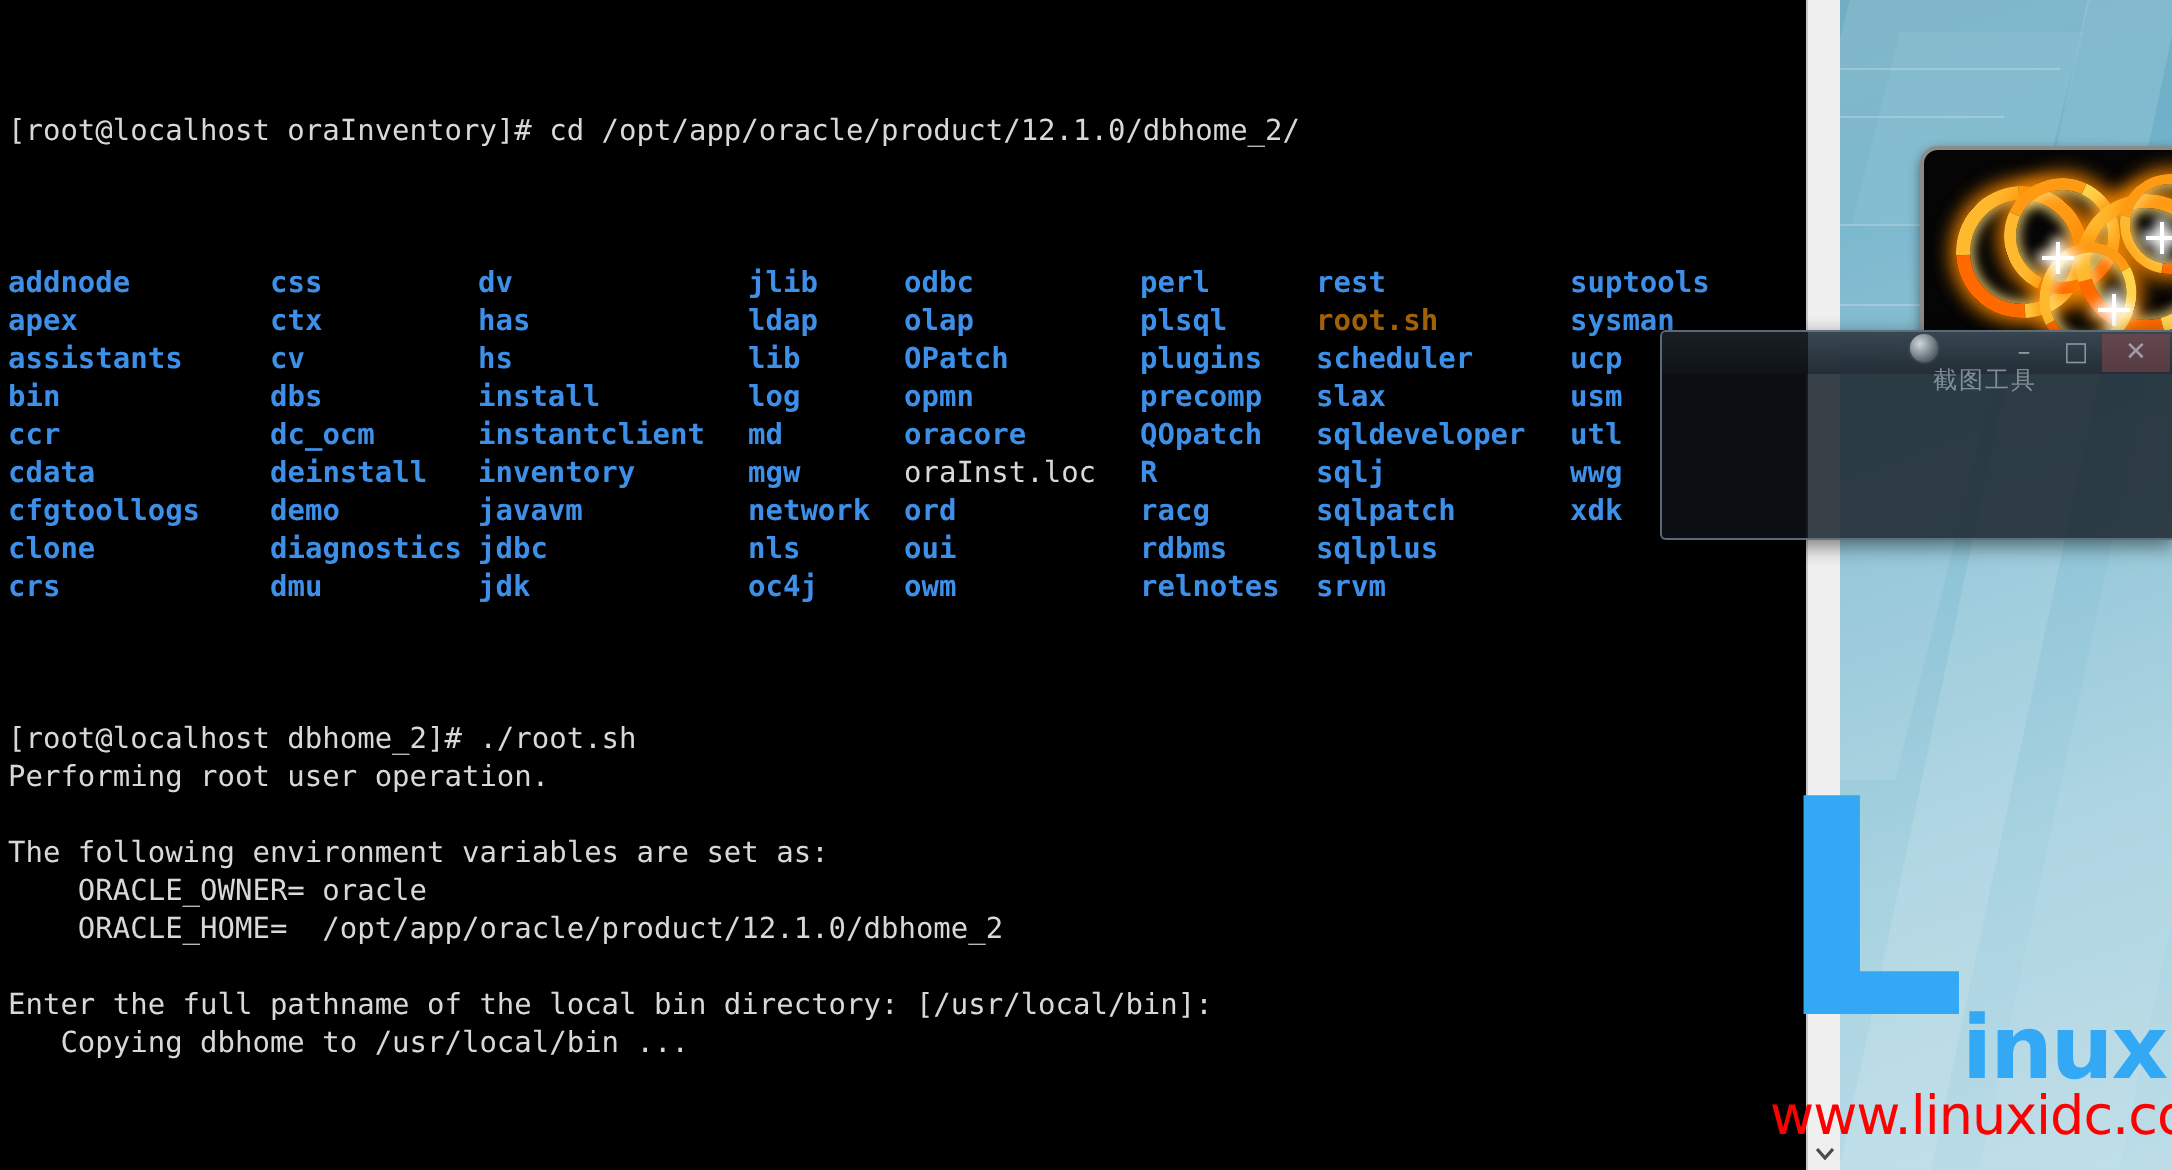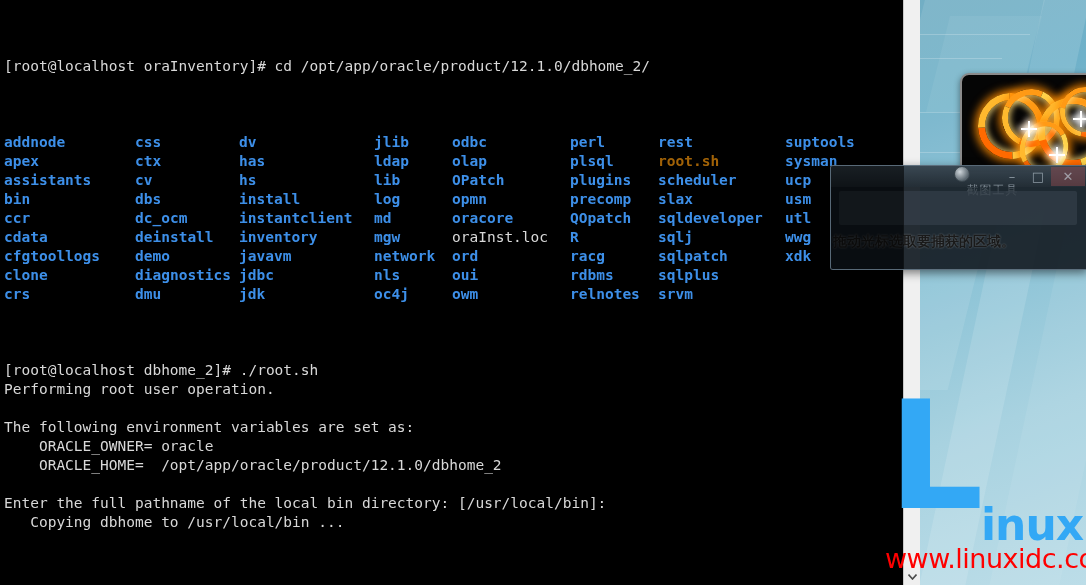--- a/index.html
+++ b/index.html
@@ -346,24 +346,20 @@
   <div id="snip">
     <div class="snip-title">
       <span class="snip-ico"></span>
       <span class="snip-caption">截图工具</span>
       <span class="snip-btns">
         <span class="snip-btn">–</span>
         <span class="snip-btn">□</span>
         <span class="snip-btn close">✕</span>
       </span>
     </div>
-    <div class="snip-body">
-      <div class="snip-toolbar"></div>
-      <div class="snip-hint">拖动光标选取要捕获的区域。</div>
-    </div>
     <div class="snip-leftmask"></div>
   </div>
 
   <div id="watermark">
     <div class="wm-L">L</div>
     <div class="wm-inux">inux</div>
     <div class="wm-url">www.linuxidc.com</div>
   </div>
 
 </div>

